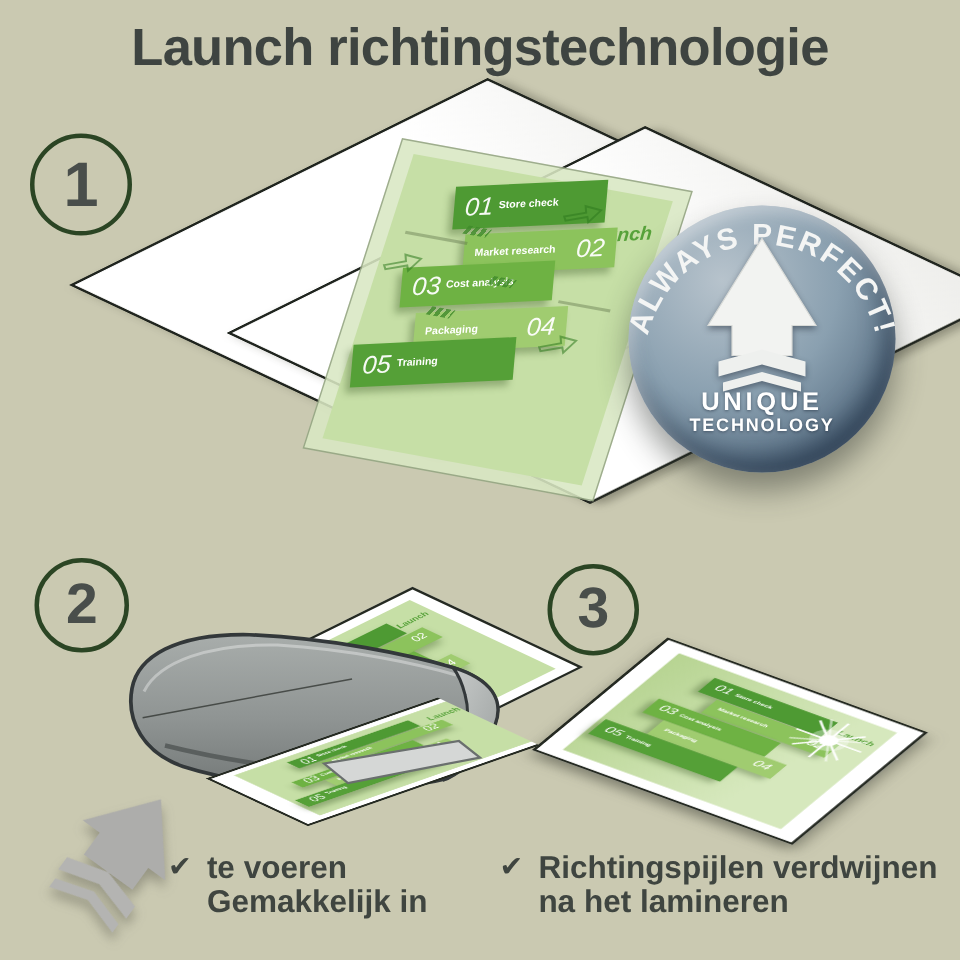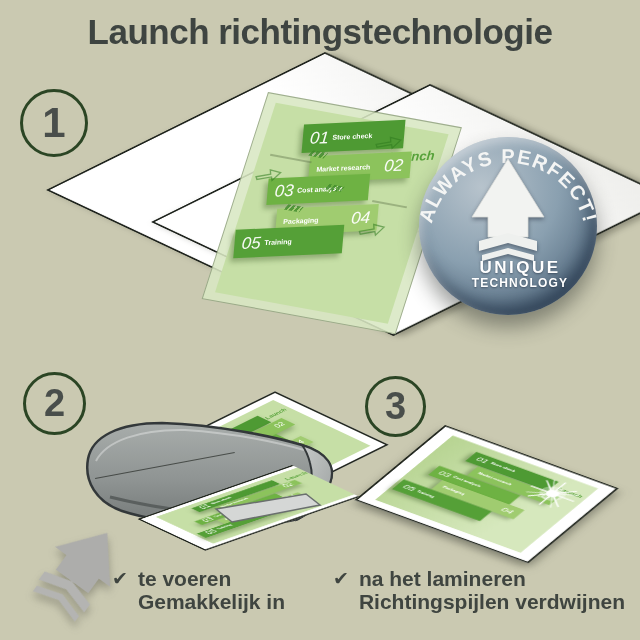--- a/index.html
+++ b/index.html
@@ -81,21 +81,21 @@
   .sparkle{position:absolute;right:4%;top:6%;width:46px;height:46px;}
 
   
   .badge{position:absolute;left:419px;top:137px;width:178px;height:178px;border-radius:50%;
          z-index:5;
          background:radial-gradient(circle at 35% 28%,#b7c3cc,#8aa0b0 45%,#5d7488 75%,#41576d 100%);
          box-shadow:0 12px 20px rgba(40,45,40,.45),
                     inset 3px 5px 10px rgba(255,255,255,.45),
                     inset -6px -10px 16px rgba(18,33,53,.55);}
   .badge svg{position:absolute;left:0;top:0;}
-  .badge-lines{position:absolute;left:12px;top:121px;width:178px;text-align:center;
+  .badge-lines{position:absolute;left:0;top:121px;width:178px;text-align:center;
                color:#fff;line-height:1.12;text-shadow:0 1px 2px rgba(20,30,45,.5);}
   .bl1{font-size:17px;font-weight:700;letter-spacing:2.5px;}
   .bl2{font-size:14px;font-weight:700;letter-spacing:2px;}
   .bl3{font-size:12px;font-weight:700;letter-spacing:1.2px;text-align:center;}
 
   
   .machine{position:absolute;left:70px;top:393px;z-index:2;}
   .tray{position:absolute;left:70px;top:393px;z-index:4;}
   .gray-arrow{position:absolute;left:30px;top:518px;transform:rotate(36deg);z-index:1;
               filter:drop-shadow(3px 4px 4px rgba(70,70,60,.4));}
@@ -332,18 +332,18 @@
   <div class="check-item ci1">
     <span class="chk">✔</span>
     <div class="ctext">
       <div>te voeren</div>
       <div>Gemakkelijk in</div>
     </div>
   </div>
   <div class="check-item ci2">
     <span class="chk">✔</span>
     <div class="ctext">
+      <div>Richtingspijlen verdwijnen</div>
       <div>na het lamineren</div>
-      <div>Richtingspijlen verdwijnen</div>
     </div>
   </div>
 
 </div>
 
 </body></html>

